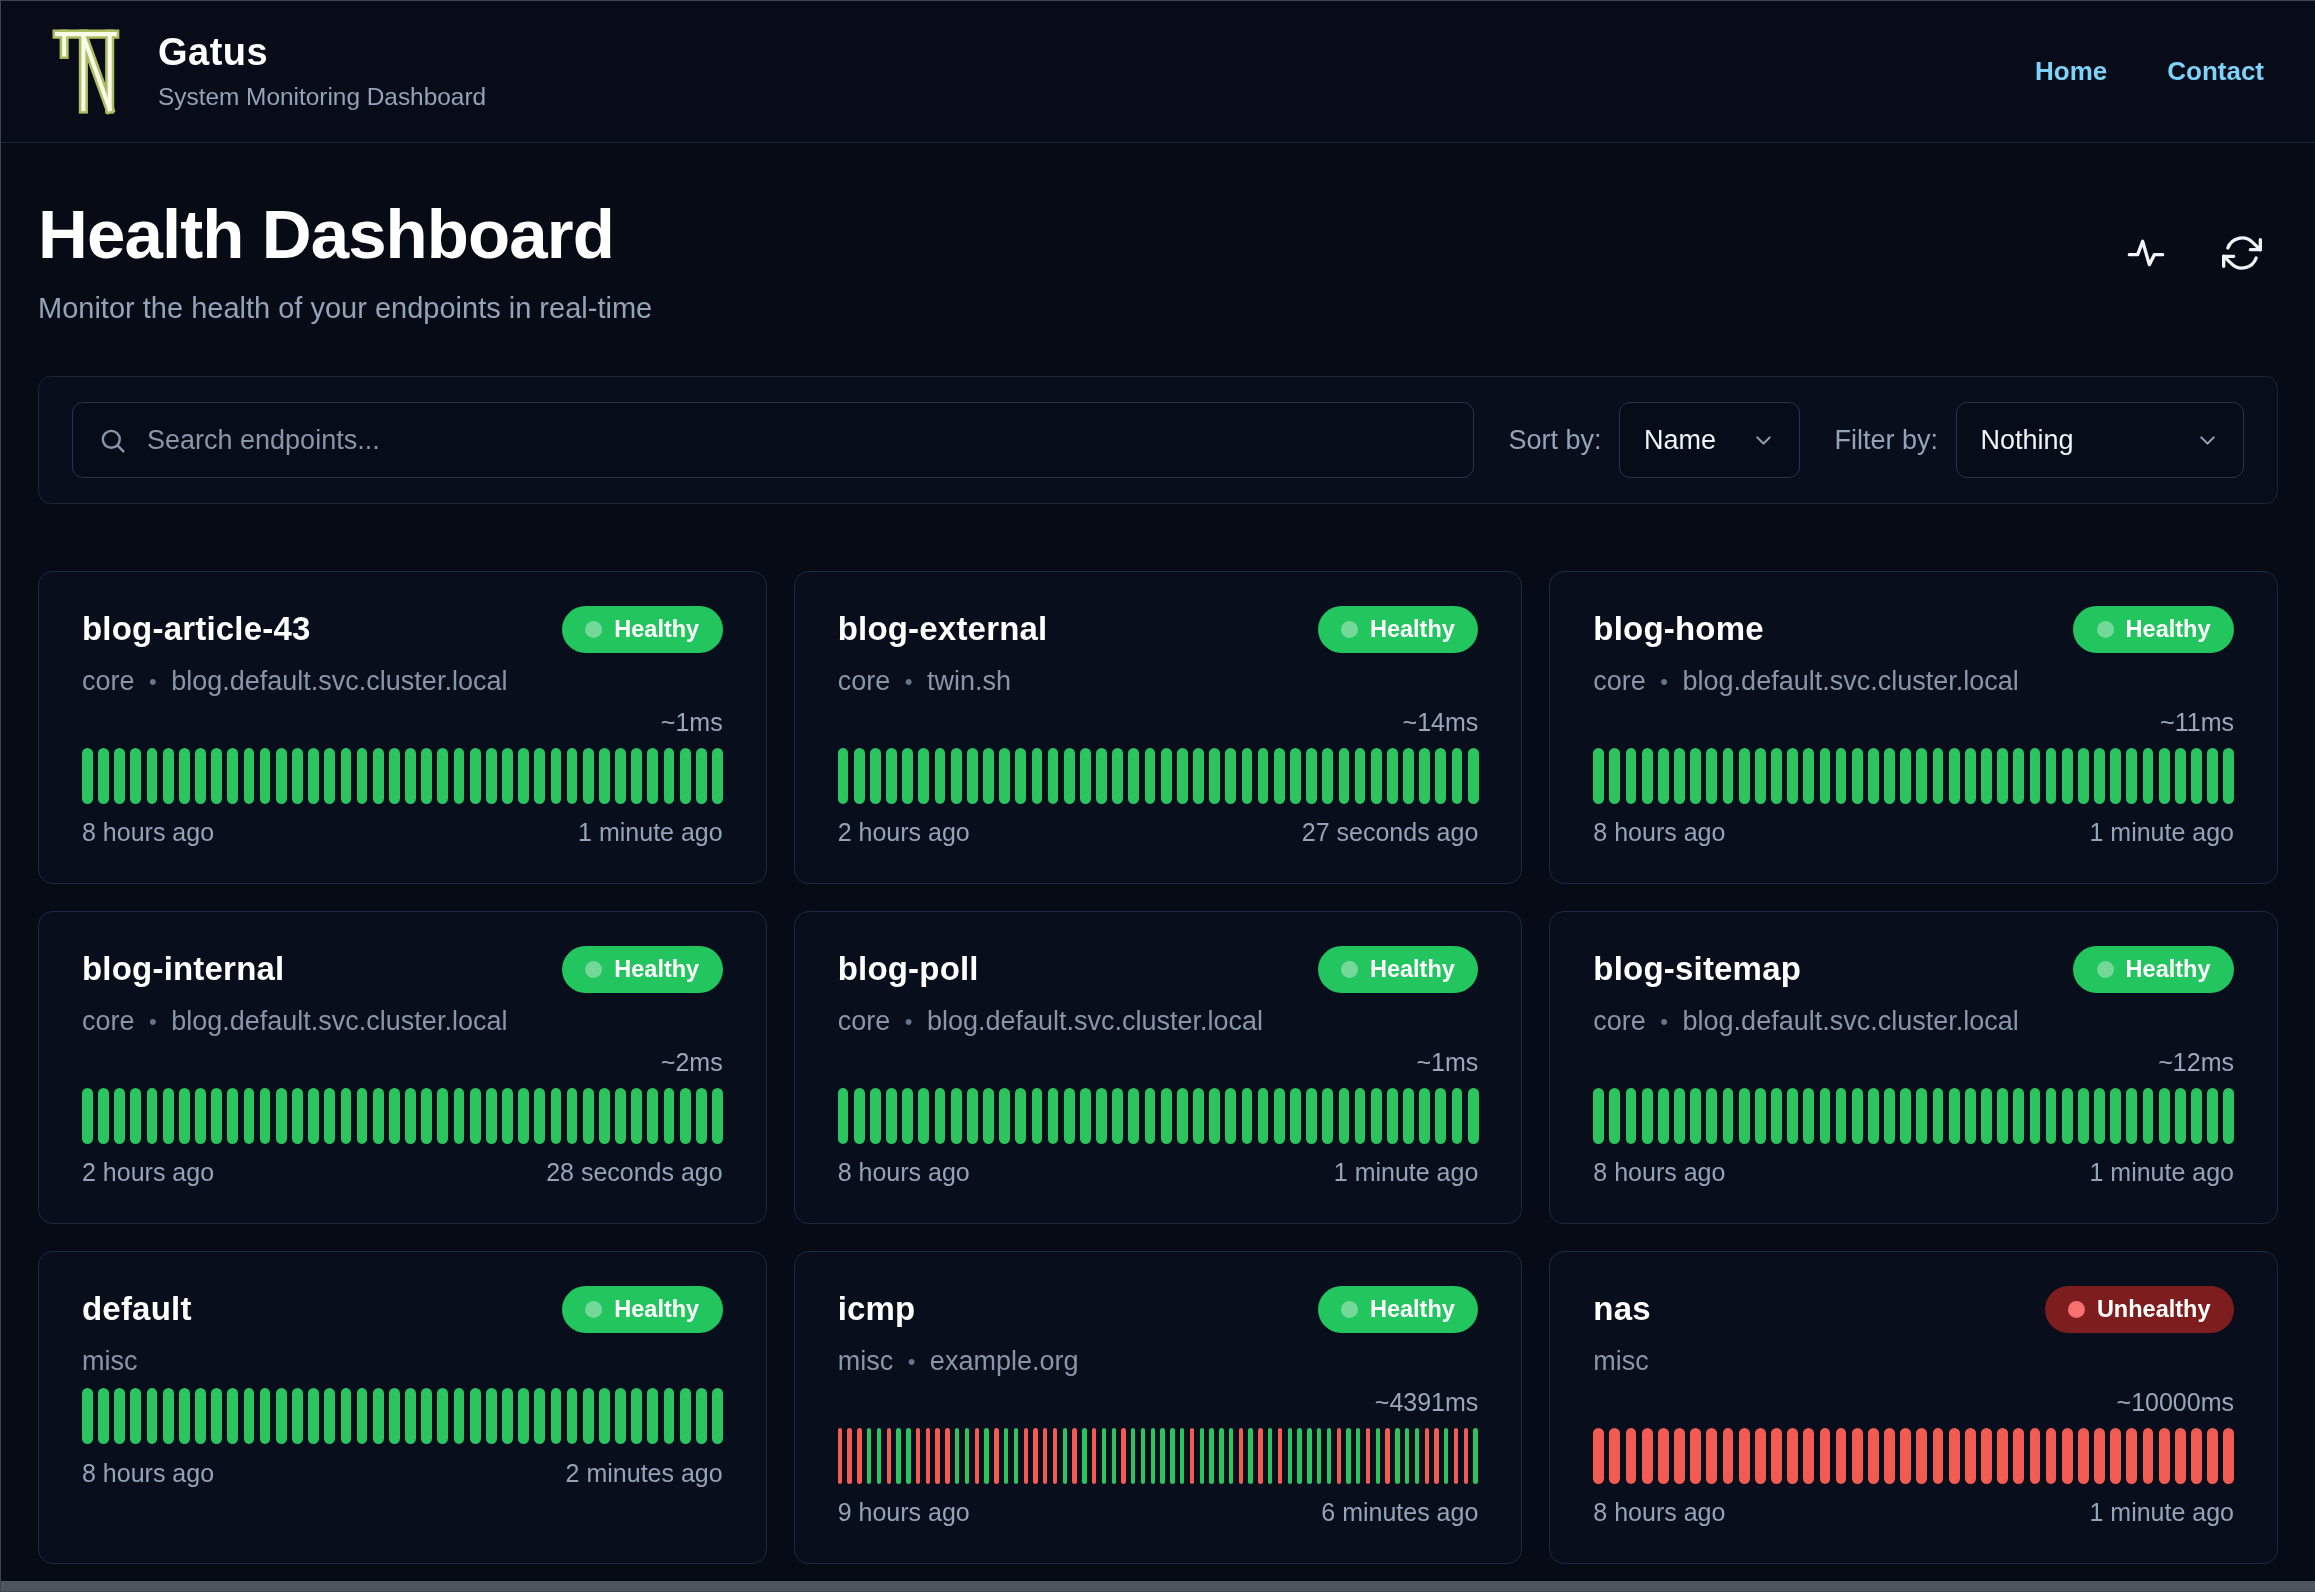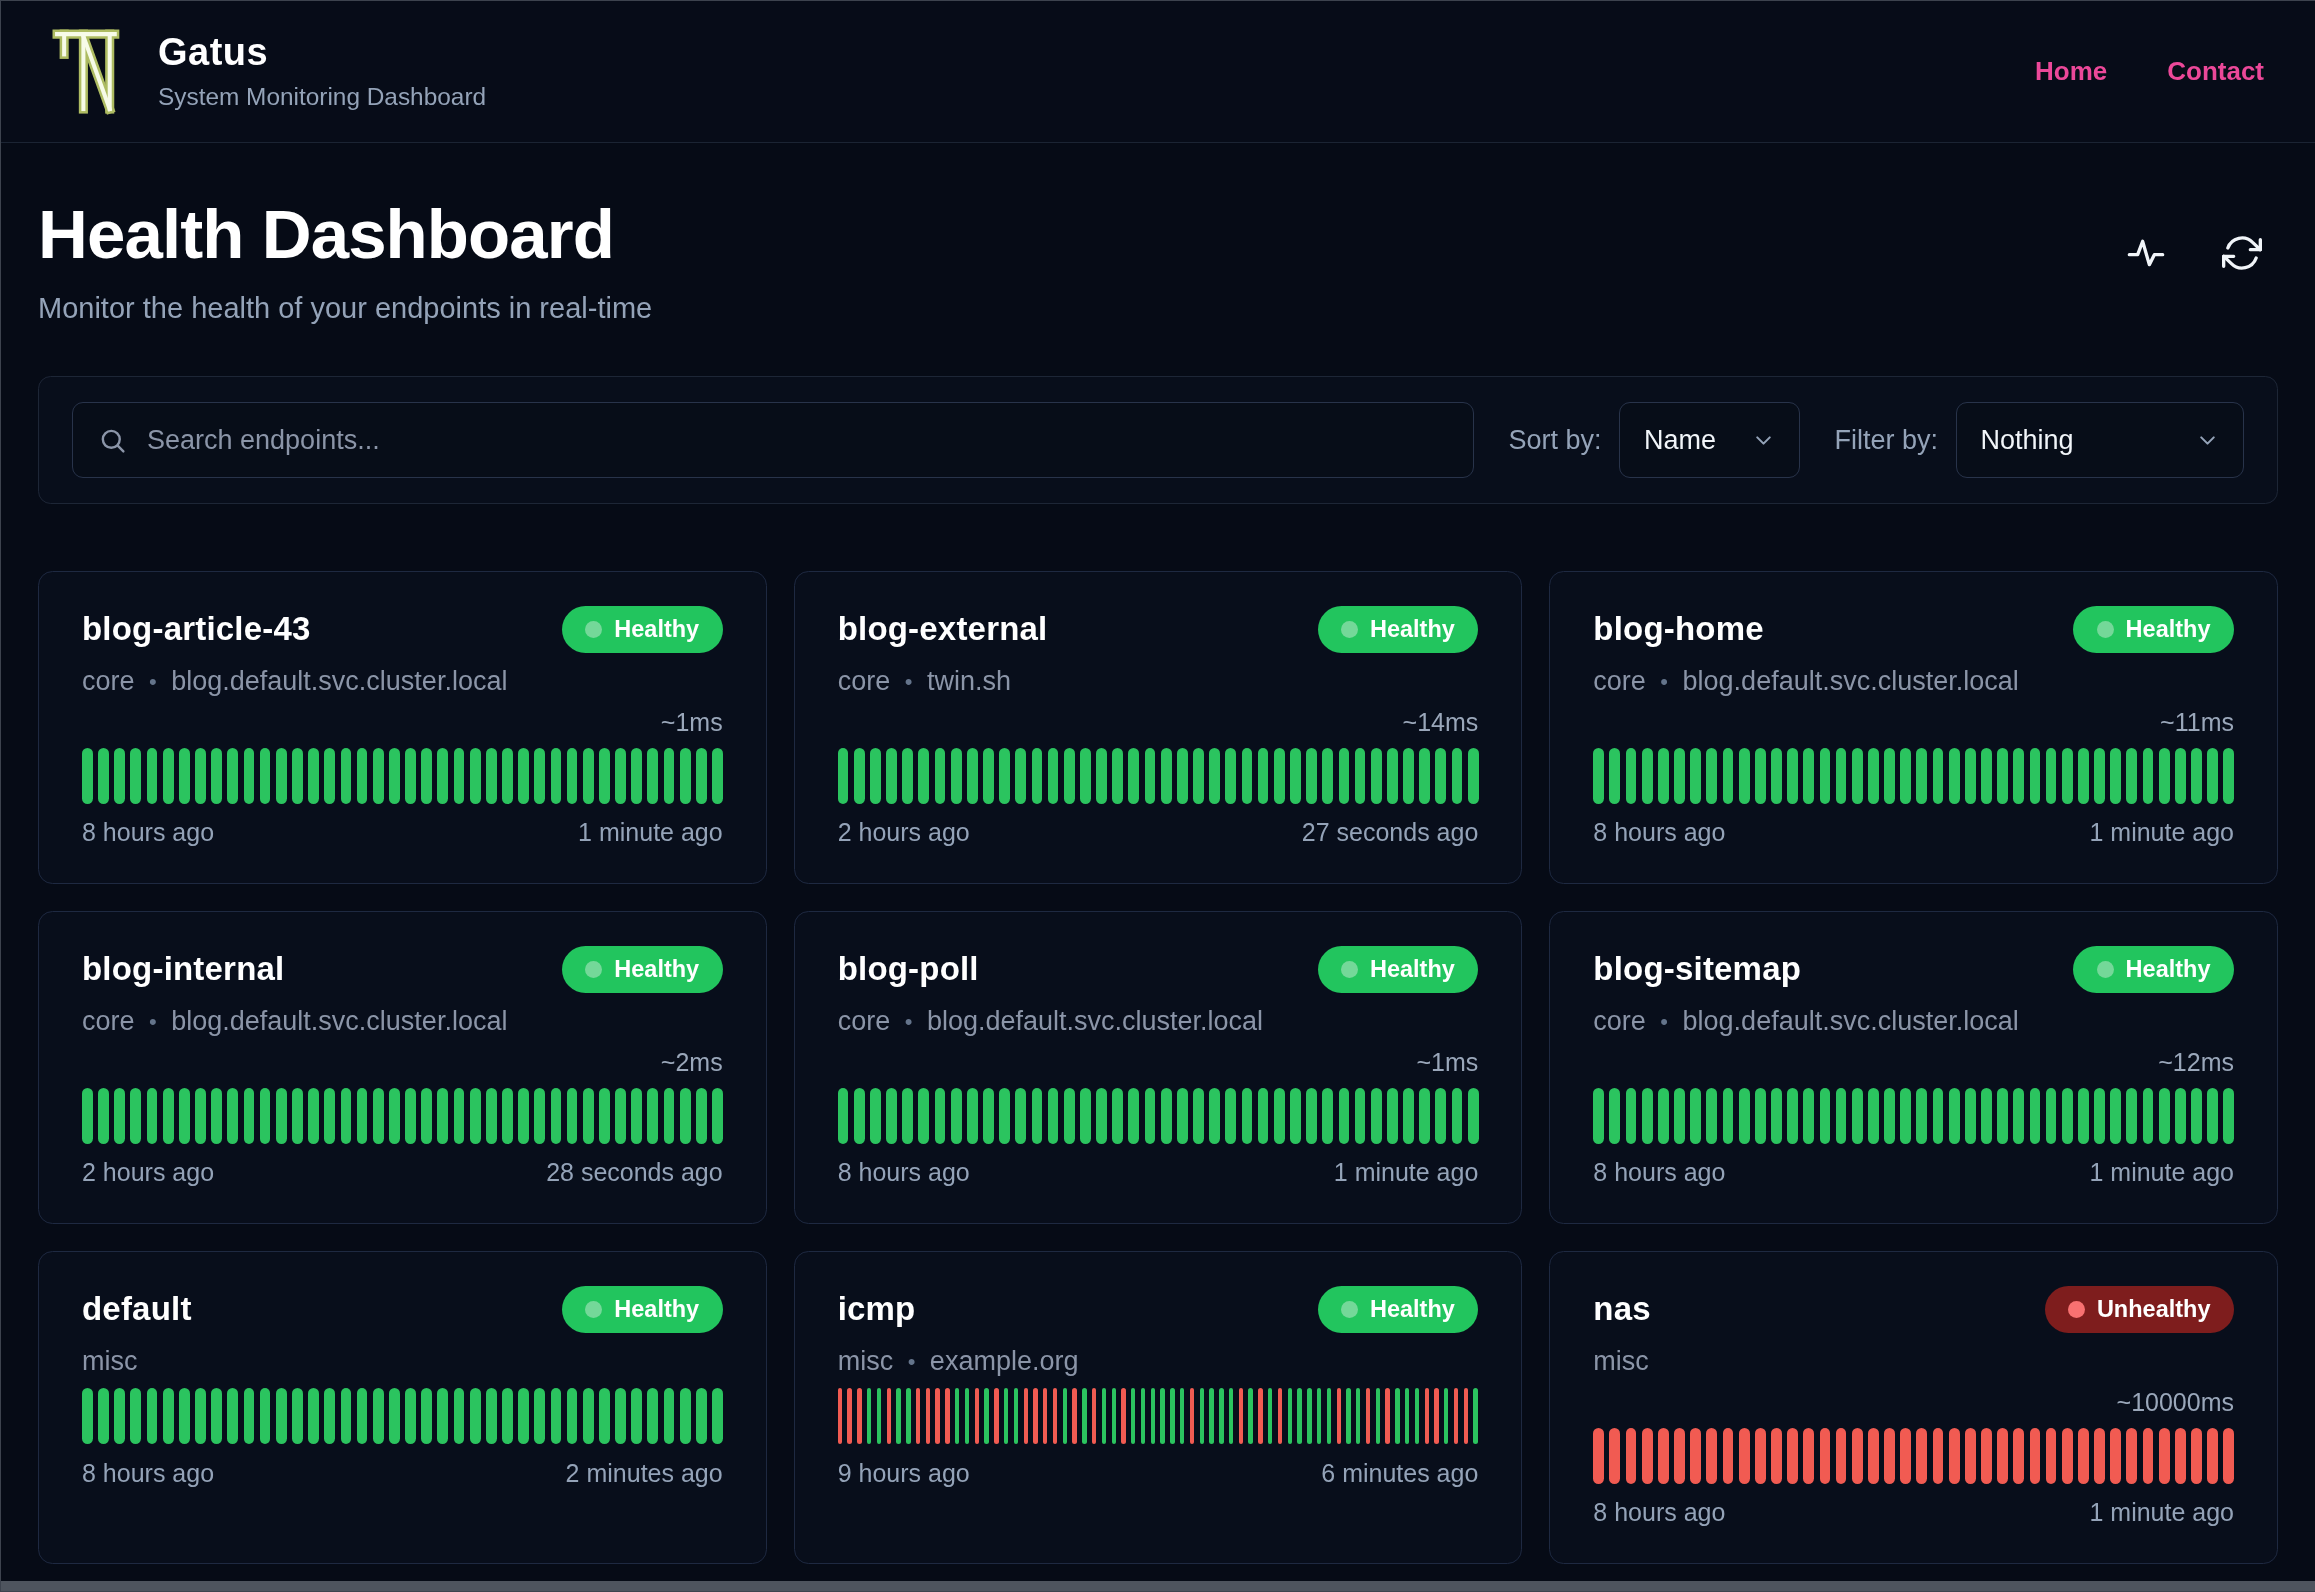--- a/index.html
+++ b/index.html
@@ -16,21 +16,21 @@
 
   
   .app-header {
     height:143px; display:flex; align-items:center; gap:25px;
     padding:0 52px; border-bottom:0.9px solid #1b2433; background:#070c18;
   }
   .logo-box { width:81px; height:94px; display:flex; align-items:center; justify-content:center; }
   .brand-text .brand-title { font-size:38px; font-weight:700; color:#ffffff; letter-spacing:0.5px; }
   .brand-text .brand-subtitle { font-size:24.4px; color:#94a3b8; margin-top:9px; }
   .main-nav { margin-left:auto; display:flex; gap:60px; }
-  .main-nav a { color:#ec4899; font-size:26px; font-weight:600; text-decoration:none; }
+  .main-nav a { color:#7dd3fc; font-size:26px; font-weight:600; text-decoration:none; }
 
   
   .hero { margin:52px 38px 0; display:flex; justify-content:space-between; align-items:flex-start; }
   .hero h1 { font-size:69px; font-weight:800; letter-spacing:-0.9px; color:#ffffff; }
   .hero .hero-subtitle { font-size:29px; color:#94a3b8; margin-top:18px; }
   .hero-actions { display:flex; gap:56px; margin-top:38px; margin-right:16.3px; }
   .icon-btn { background:none; border:none; color:#f1f5f9; cursor:pointer; width:40px; height:40px; padding:0; }
   .icon-btn svg { width:40px; height:40px; }
 
   
@@ -596,20 +596,21 @@
       <div class="badge" style="background: rgb(34, 197, 94);">
         <span class="dot" style="background: rgb(116, 216, 153);"></span>
         <span class="badge-label">Healthy</span>
       </div>
     </div>
     <div class="card-meta">
       <span>misc</span>
       <span class="sep">•</span>
       <span>example.org</span>
     </div>
+    <div class="resp-row">~4391ms</div>
     <div class="bars">
         <span class="bar" style="background: rgb(241, 91, 82);"></span>
         <span class="bar" style="background: rgb(241, 91, 82);"></span>
         <span class="bar" style="background: rgb(241, 91, 82);"></span>
         <span class="bar" style="background: rgb(43, 196, 95);"></span>
         <span class="bar" style="background: rgb(43, 196, 95);"></span>
         <span class="bar" style="background: rgb(241, 91, 82);"></span>
         <span class="bar" style="background: rgb(43, 196, 95);"></span>
         <span class="bar" style="background: rgb(43, 196, 95);"></span>
         <span class="bar" style="background: rgb(241, 91, 82);"></span>

